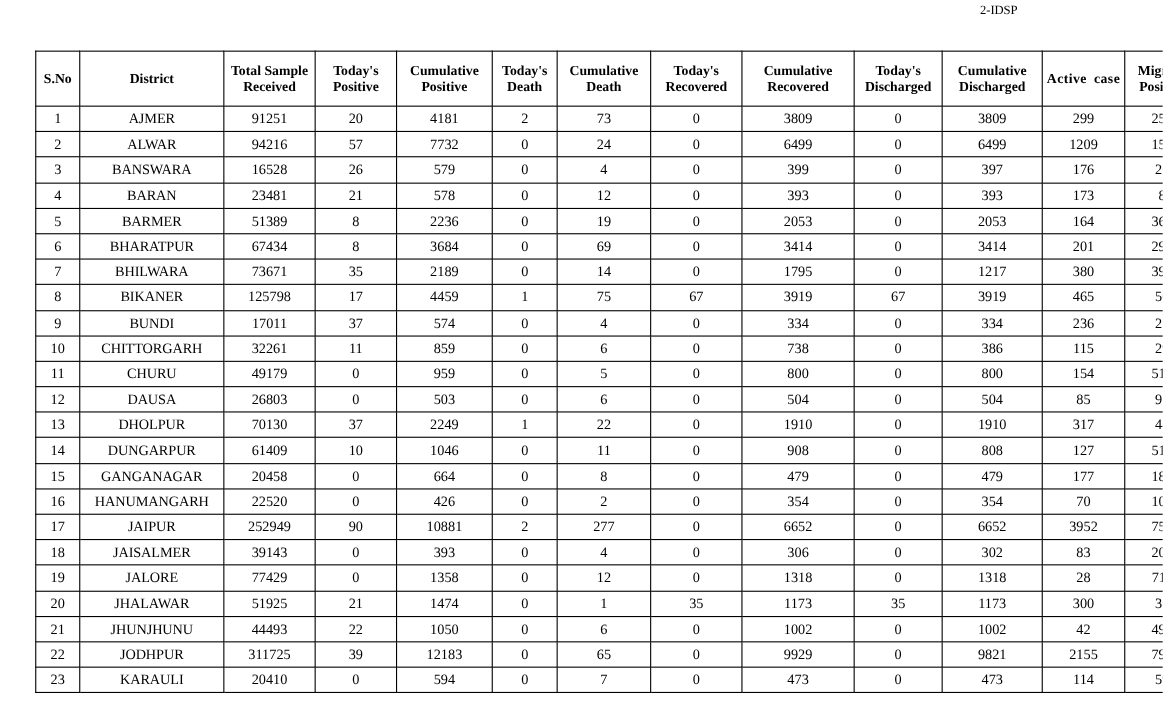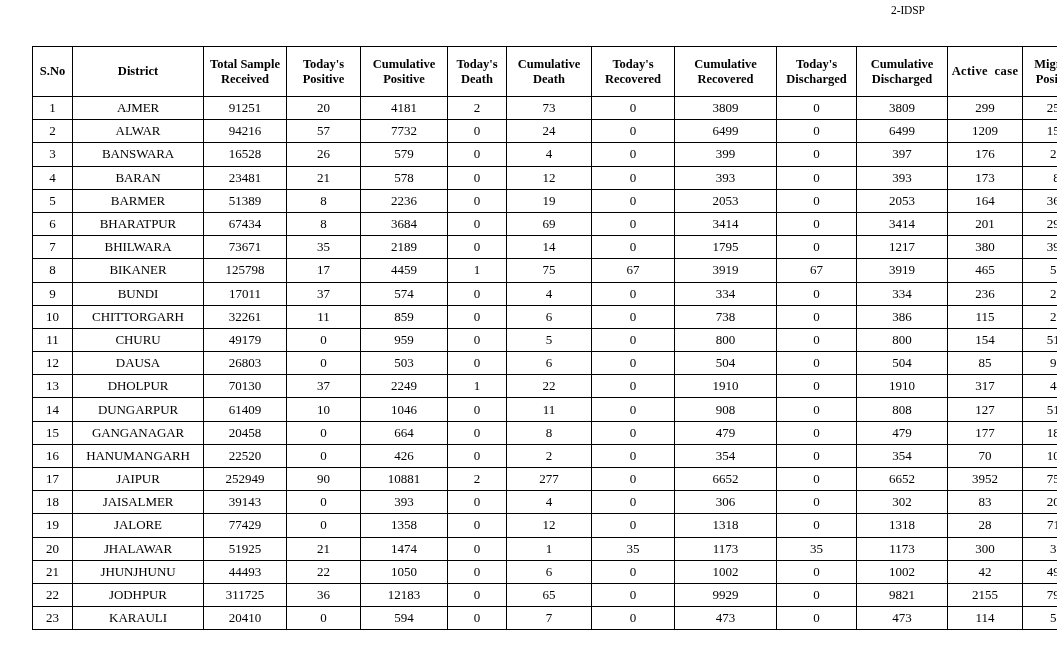--- a/index.html
+++ b/index.html
@@ -485,21 +485,21 @@
             <td class="num">1002</td>
             <td class="num">0</td>
             <td class="num">1002</td>
             <td class="num">42</td>
             <td class="num">491</td>
           </tr>
           <tr>
             <td class="c-sno">22</td>
             <td class="c-district">JODHPUR</td>
             <td class="c-sample">311725</td>
-            <td class="num">36</td>
+            <td class="num">39</td>
             <td class="num">12183</td>
             <td class="num">0</td>
             <td class="num">65</td>
             <td class="num">0</td>
             <td class="num">9929</td>
             <td class="num">0</td>
             <td class="num">9821</td>
             <td class="num">2155</td>
             <td class="num">790</td>
           </tr>

